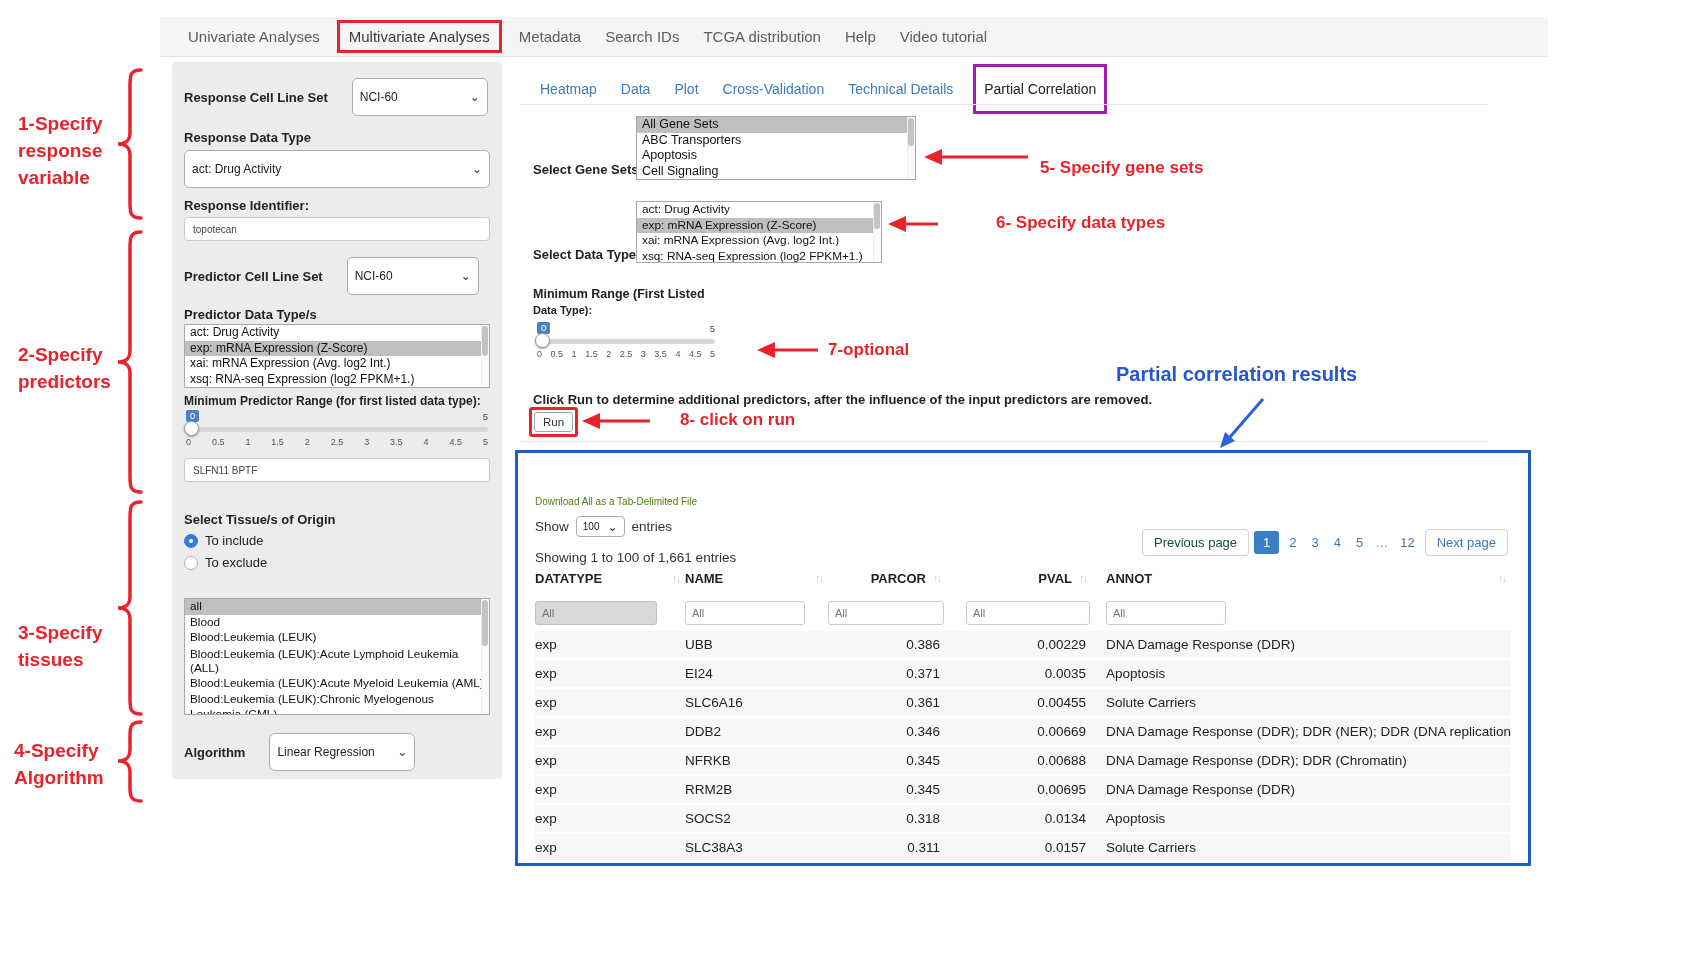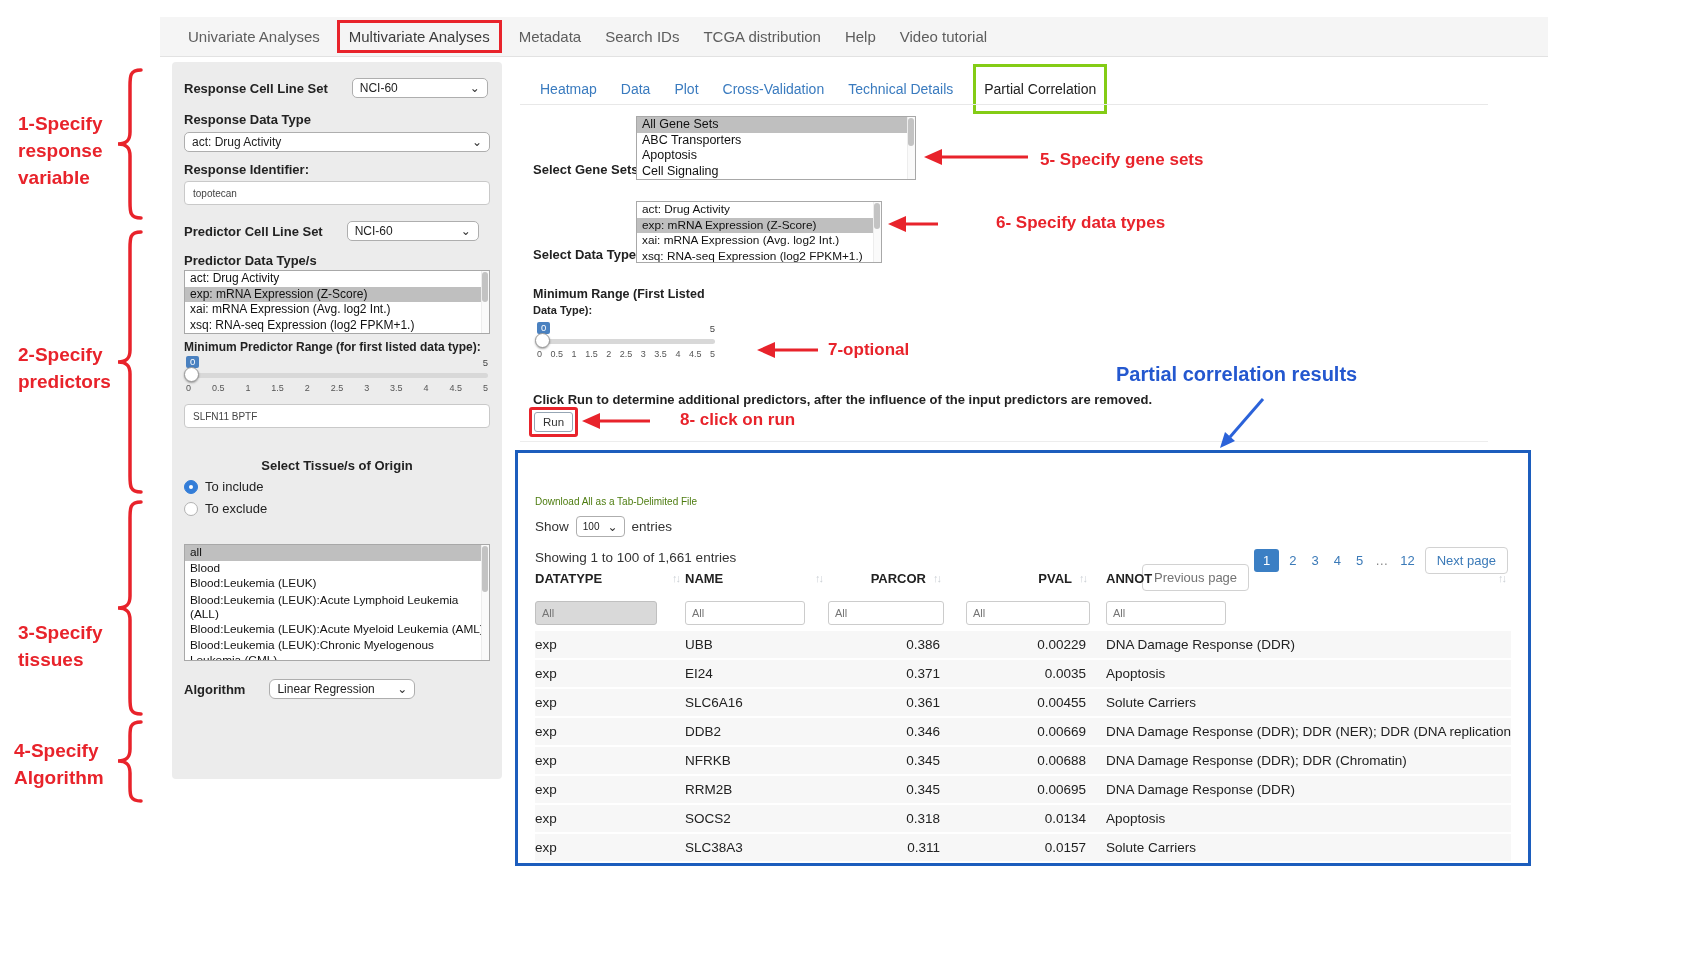--- a/index.html
+++ b/index.html
@@ -11,21 +11,21 @@
             border-bottom:1px solid #e2e2e2; display:flex; align-items:center; padding:0 16px; }
   .nav-item { font-size:15px; color:#5d5d5d; padding:0 12px; white-space:nowrap; cursor:pointer; }
   .nav-active-wrap { border:3px solid #e8232b; padding:5px 9px; margin:0 5px; }
   .nav-active-wrap .nav-item { padding:0; color:#3c3c3c; }
 
   
   .sidebar { position:absolute; left:172px; top:62px; width:330px; height:717px; background:#ececec;
              border-radius:4px; padding:16px 12px 0 12px; font-size:13px; color:#222; }
   .b { font-weight:bold; }
   .inline-field { display:flex; align-items:center; gap:24px; }
-  .selectbox { background:#fff; border:1px solid #aeaeae; border-radius:5px; height:20px; display:inline-flex;
+  .selectbox { background:#fff; border:1px solid #aeaeae; border-radius:5px; height:38px; display:inline-flex;
                align-items:center; justify-content:space-between; padding:0 7px; font-size:12px; color:#222; cursor:pointer; }
   .caret { font-size:12px; color:#333; margin-left:8px; line-height:10px; }
   .textinput { background:#fff; border:1px solid #c9c9c9; border-radius:4px; height:24px; width:100%;
                font-size:10px; color:#444; padding:0 8px; font-family:"Liberation Sans",sans-serif; }
   .listbox { position:relative; background:#fff; border:1px solid #a8a8a8; font-size:12px; color:#111; overflow:hidden; }
   .listbox .opt { padding:0 5px; line-height:15.5px; white-space:nowrap; overflow:hidden; cursor:default; }
   .listbox .opt.wrap { white-space:normal; line-height:14.5px; padding-top:1px; }
   .listbox .opt.sel { background:#bfbfbf; }
   .fauxbar { position:absolute; top:0; right:0; bottom:0; width:8px; background:#fafafa; border-left:1px solid #ededed; }
   .fauxbar .thumb { position:absolute; top:1px; right:1px; width:6px; border-radius:3px; background:#c3c3c3; }
@@ -41,36 +41,36 @@
                    font-size:9px; color:#555; }
 
   .radio-row { display:flex; align-items:center; gap:7px; font-size:13px; }
   .radio { width:14px; height:14px; border-radius:50%; border:1px solid #b2b2b2; background:#fff; position:relative; cursor:pointer; flex:0 0 auto; }
   .radio.on { border:1px solid #337dd8; background:#337dd8; }
   .radio.on::after { content:""; position:absolute; left:4px; top:4px; width:4px; height:4px; border-radius:50%; background:#fff; }
 
   
   .tabs { position:absolute; left:528px; top:70px; height:38px; display:flex; align-items:center; font-size:14px; color:#3a7bbf; }
   .tab { padding:0 12px; cursor:pointer; white-space:nowrap; }
-  .tab-active-wrap { border:3px solid #84cc16; padding:14px 8px; margin-left:8px; }
+  .tab-active-wrap { border:3px solid #a21caf; padding:14px 8px; margin-left:8px; }
   .tab-active-wrap .tab { padding:0; color:#222; }
   .tabs-underline { position:absolute; left:520px; top:104px; width:968px; height:1px; background:#e8e8e8; }
   .hr2 { position:absolute; left:520px; top:441px; width:968px; height:1px; background:#ededed; }
 
   .flabel { position:absolute; font-weight:bold; font-size:13px; color:#222; }
 
   
   .results { position:absolute; left:515px; top:450px; width:1016px; height:416px; border:3px solid #1c5dbd;
              background:#fff; padding:10px 17px 0 17px; }
   .dl-link { color:#4d7c0f; font-size:10px; cursor:pointer; display:inline-block;margin-top:33px; }
   .show-row { display:flex; align-items:center; gap:7px; margin-top:7px; font-size:13.5px; color:#333; }
   .show-select { height:21px; font-size:10px; border-radius:4px; padding:0 6px; }
   .showing { margin-top:13px; font-size:13.5px; color:#333; }
   .pagination { position:absolute; right:20px; top:76px; display:flex; align-items:center; gap:5px; font-size:13px; }
-  .pg-prev { border:1px solid #d2d2d2; border-radius:4px; padding:5px 11px; color:#737373; background:#fff; cursor:default;margin-top:35px; }
+  .pg-prev { border:1px solid #d2d2d2; border-radius:4px; padding:5px 11px; color:#14532d; background:#fff; cursor:default; }
   .pg-next { border:1px solid #d2d2d2; border-radius:4px; padding:5px 11px; color:#3b7ab8; background:#fff; cursor:pointer; }
   .pg-num { color:#3b7ab8; padding:4px 5px; cursor:pointer; }
   .pg-num.active { background:#3b7fc4; color:#fff; border-radius:3px; padding:4px 9px; }
   .pg-ellipsis { color:#888; padding:4px 2px; }
 
   .table { position:absolute; left:17px; right:17px; top:108px; }
   .thead, .tfilter, .trow { display:grid; grid-template-columns:150px 143px 118px 146px 1fr; align-items:center; }
   .thead { height:34px; }
   .th { font-weight:bold; font-size:13px; color:#222; display:flex; align-items:center; justify-content:space-between;
         padding-right:6px; cursor:pointer; }
@@ -176,21 +176,21 @@
         <span>3</span>
         <span>3.5</span>
         <span>4</span>
         <span>4.5</span>
         <span>5</span>
       </div>
     </div>
 
     <input class="textinput" style="margin-bottom: 30px;" value="SLFN11 BPTF">
 
-    <div class="b" style="margin-bottom:6px;text-align:center;">Select Tissue/s of Origin</div>
+    <div class="b" style="margin-bottom:6px;">Select Tissue/s of Origin</div>
     <div class="radio-row" style="margin-bottom:7px;">
       <span class="radio on"></span>
       <span>To include</span>
     </div>
     <div class="radio-row" style="margin-bottom:28px;">
       <span class="radio"></span>
       <span>To exclude</span>
     </div>
 
     <div class="listbox" style="height:117px; margin-bottom:18px; font-size:11.8px;">
@@ -405,21 +405,21 @@
     <div>predictors</div>
   </div>
   <div class="ann ann-left" style="left:18px; top:619px;">
     <div>3-Specify</div>
     <div>tissues</div>
   </div>
   <div class="ann ann-left" style="left:14px; top:737px;">
     <div>4-Specify</div>
     <div>Algorithm</div>
   </div>
-  <div class="ann ann-side" style="left:1040px; top:150px;">5- Specify gene sets</div>
+  <div class="ann ann-side" style="left:1040px; top:158px;">5- Specify gene sets</div>
   <div class="ann ann-side" style="left:996px; top:213px;">6- Specify data types</div>
   <div class="ann ann-side" style="left:828px; top:340px;">7-optional</div>
   <div class="ann ann-side" style="left:680px; top:410px;">8- click on run</div>
   <div class="ann-blue" style="left:1116px; top:363px;">Partial correlation results</div>
 
   <svg id="overlay" width="1700" height="956" viewBox="0 0 1700 956">
     <path class="brace" d="M 141,70 C 130,70 130,76 130,86 L 130,132 C 130,140 127,144 118,144 C 127,144 130,148 130,156 L 130,202 C 130,212 130,218 141,218"></path>
     <path class="brace" d="M 141,232 C 130,232 130,238 130,248 L 130,350 C 130,358 127,362 118,362 C 127,362 130,366 130,374 L 130,476 C 130,486 130,492 141,492"></path>
     <path class="brace" d="M 141,502 C 130,502 130,508 130,518 L 130,596 C 130,604 127,608 118,608 C 127,608 130,612 130,620 L 130,698 C 130,708 130,714 141,714"></path>
     <path class="brace" d="M 141,722 C 130,722 130,728 130,736 L 130,749 C 130,757 127,761 118,761 C 127,761 130,765 130,773 L 130,787 C 130,795 130,801 141,801"></path>

